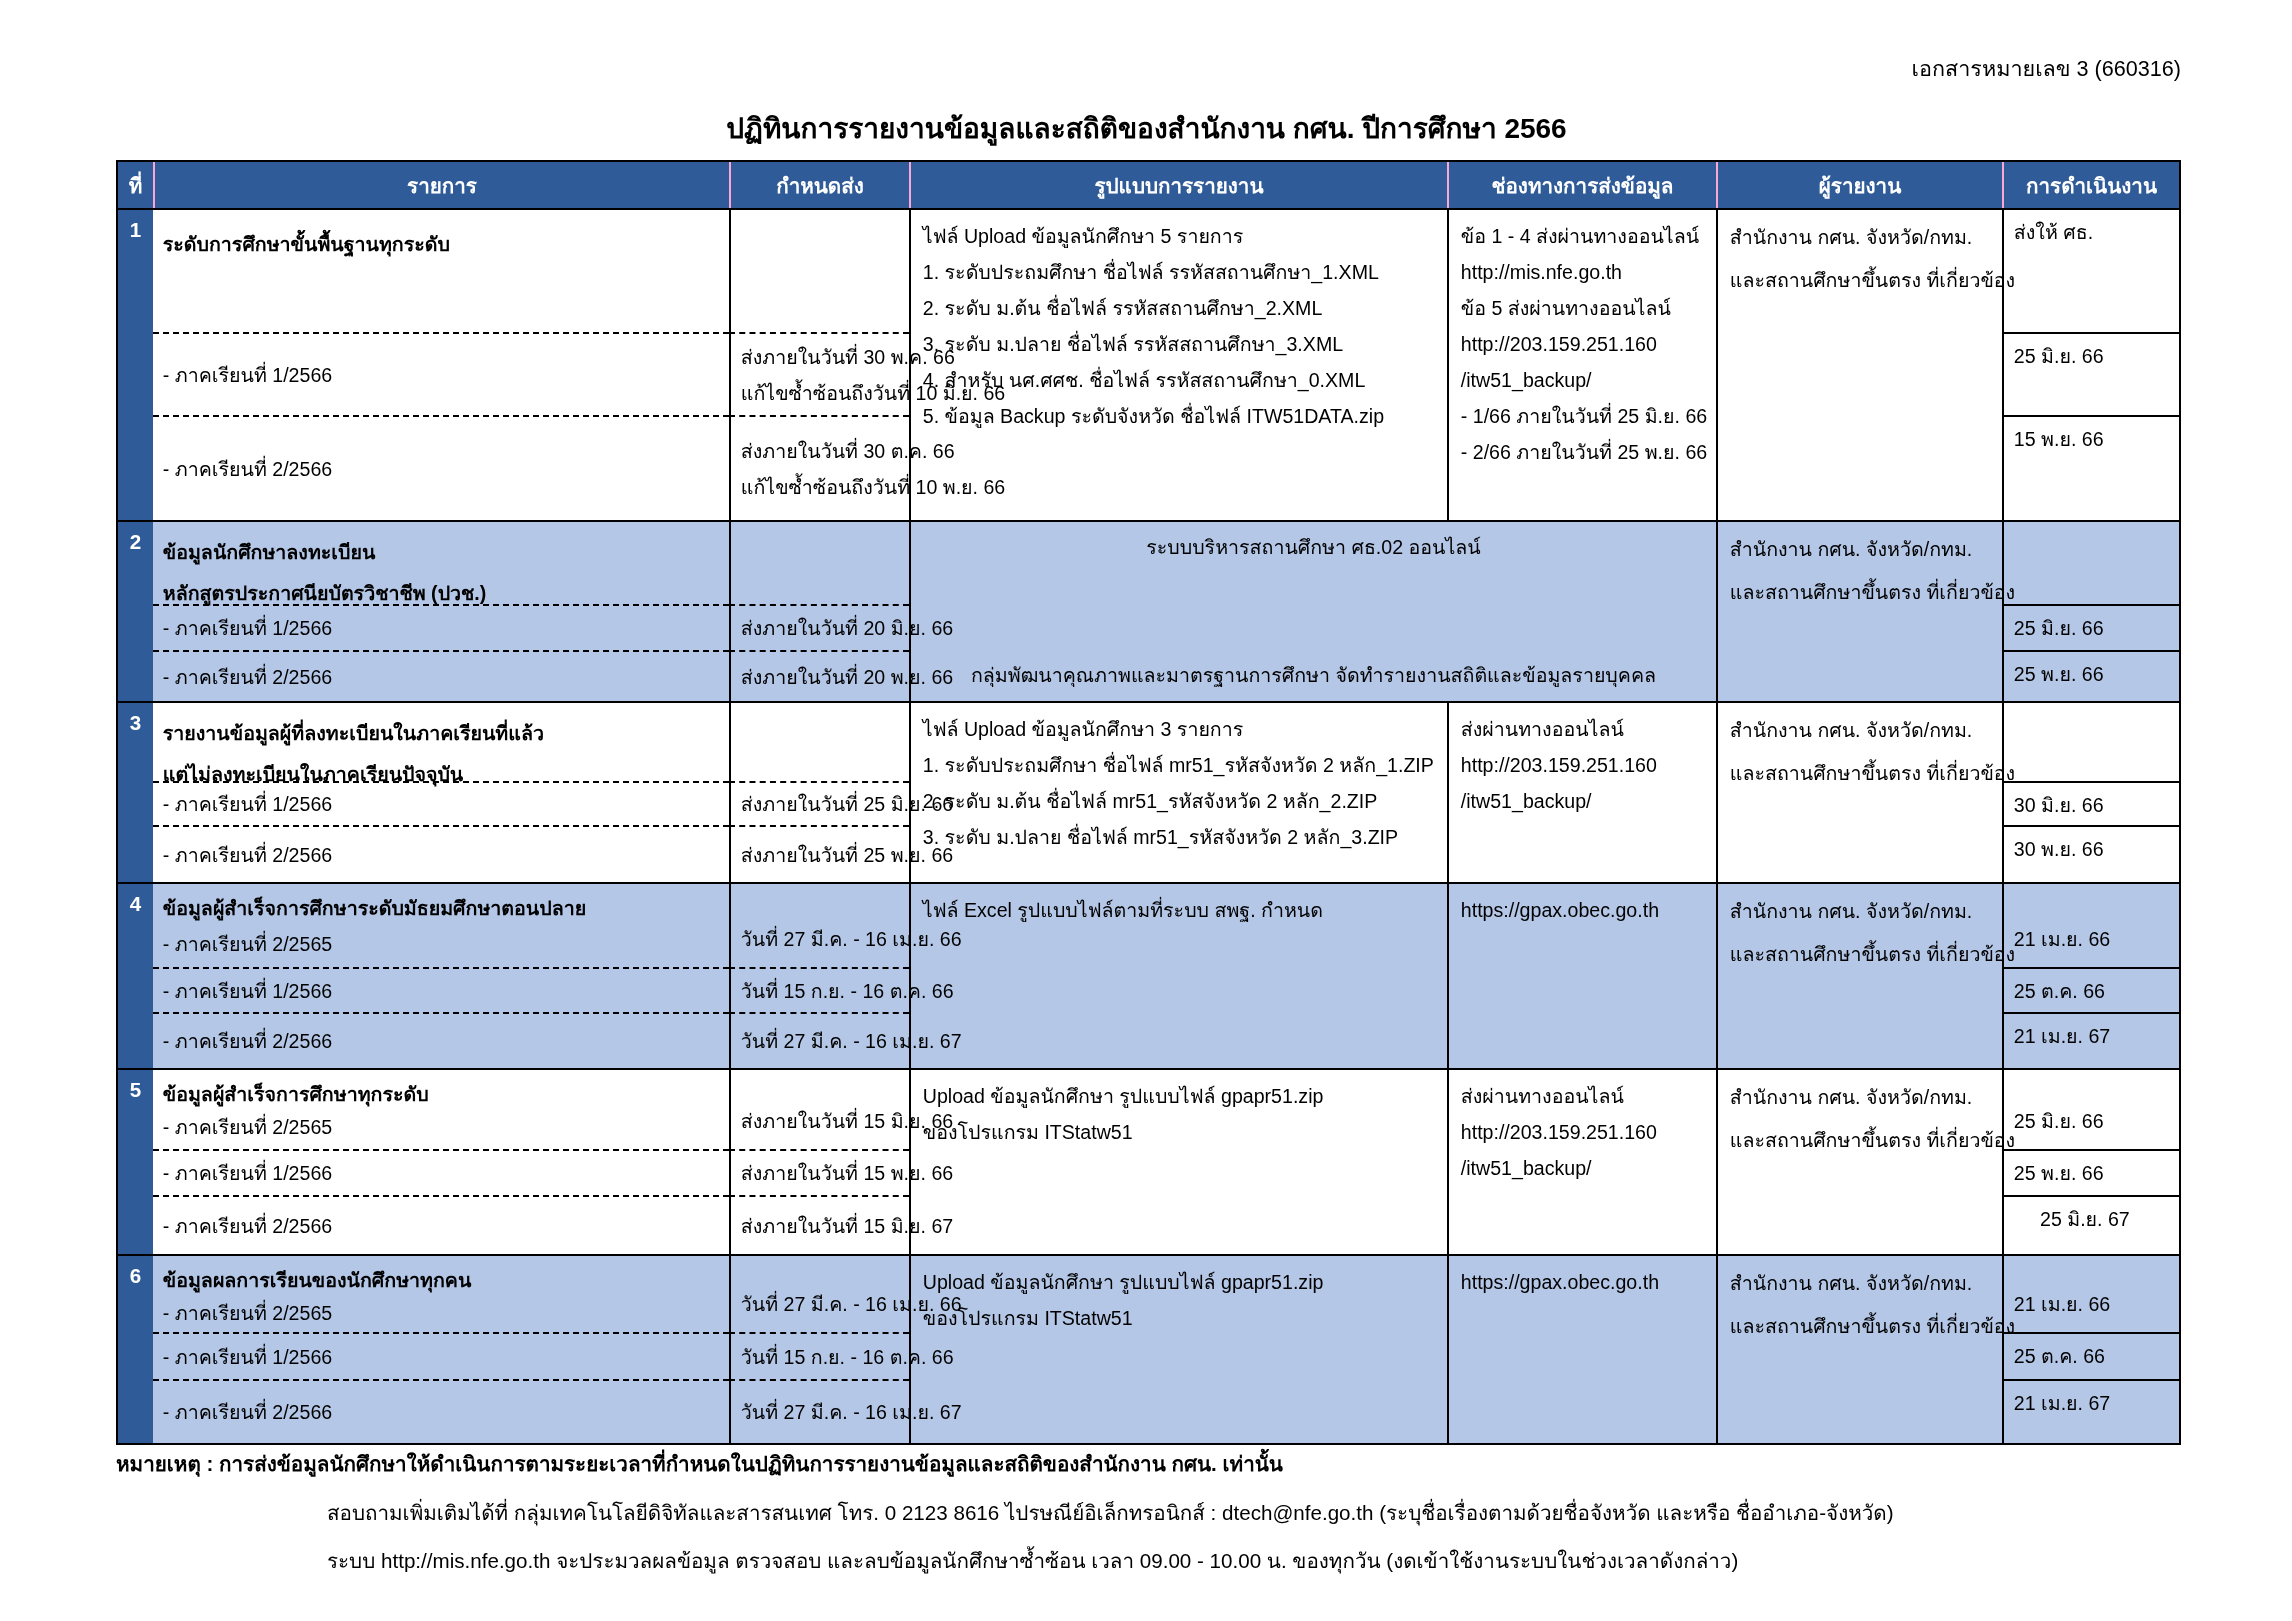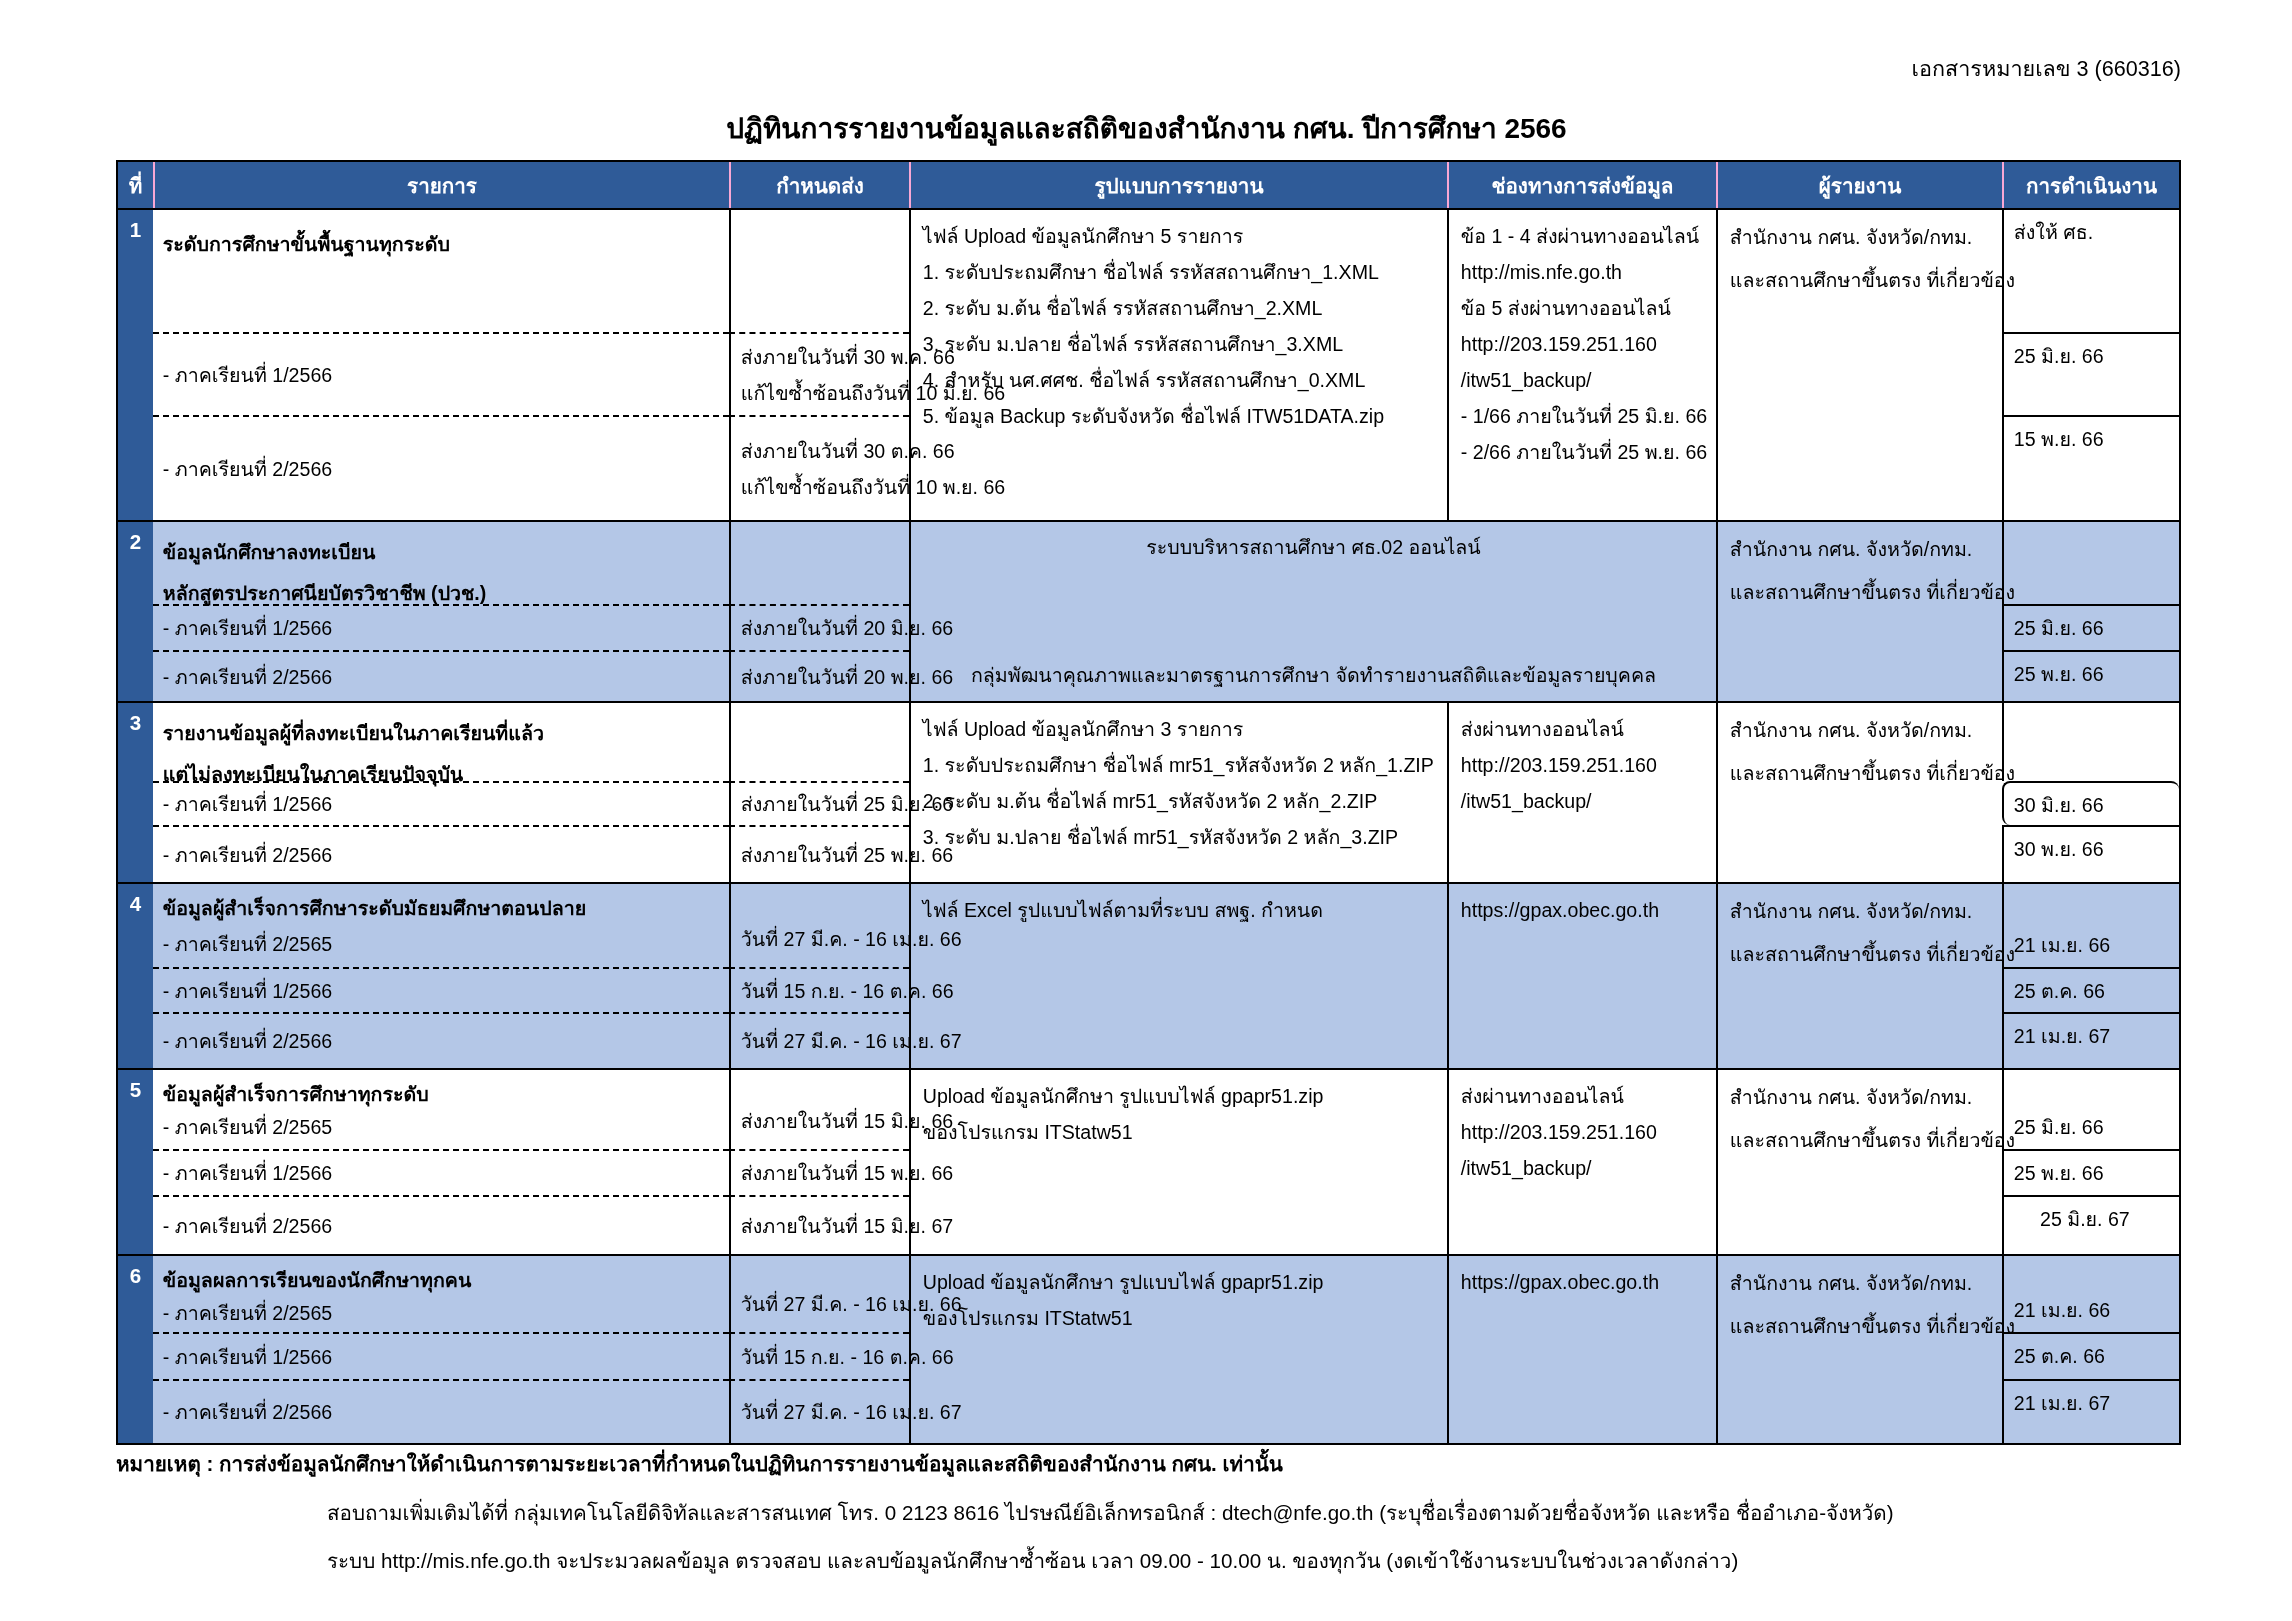--- a/index.html
+++ b/index.html
@@ -29,21 +29,21 @@
   .c-due{grid-column:3;display:flex;flex-direction:column;justify-content:center;padding-left:9.8px;}
   .c-due-first{grid-column:3;grid-row:1;display:flex;flex-direction:column;justify-content:flex-end;padding:0 0 9.8px 9.8px;}
   .c-fmt{grid-column:4;grid-row:1 / -1;padding:7.8px 0 0 11.8px;}
   .c-chan{grid-column:5;grid-row:1 / -1;padding:7.8px 0 0 11.8px;}
   .c-rep{grid-column:6;grid-row:1 / -1;padding:5.9px 0 0 11.8px;}
   .c-rep .ln{line-height:43px;}
   .c-merge{grid-column:4 / 6;grid-row:1 / -1;display:flex;flex-direction:column;justify-content:space-between;align-items:center;text-align:center;}
   .c-merge .ln{line-height:51px;white-space:nowrap;}
   .c-act{grid-column:7;padding:5.9px 0 0 9.8px;}
   .c-act-first{grid-column:7;grid-row:1;padding:5.9px 0 0 9.8px;}
-  .c-act-first.bot{display:flex;align-items:flex-end;padding-bottom:6px;}
+  .c-act-first.bot{display:flex;align-items:flex-end;padding-bottom:12px;}
   .notes{position:absolute;left:116px;top:1449px;font-size:20.6px;}
   .notes .n1{font-weight:bold;line-height:29px;}
   .notes .n2,.notes .n3{padding-left:211px;margin-top:19.6px;line-height:29px;}
 </style>
 </head>
 <body>
 
 <div class="docnum">เอกสารหมายเลข 3 (660316)</div>
 <div class="maintitle">ปฏิทินการรายงานข้อมูลและสถิติของสำนักงาน กศน. ปีการศึกษา 2566</div>
 
@@ -153,21 +153,21 @@
     <div class="cell c-chan bL">
       <div class="ln">ส่งผ่านทางออนไลน์</div>
       <div class="ln">http://203.159.251.160</div>
       <div class="ln">/itw51_backup/</div>
     </div>
     <div class="cell c-rep bL">
       <div class="ln">สำนักงาน กศน. จังหวัด/กทม.</div>
       <div class="ln">และสถานศึกษาขึ้นตรง ที่เกี่ยวข้อง</div>
     </div>
     <div class="cell c-act-first bL"></div>
-    <div class="cell c-act bL solidT" style="grid-row:2;border-radius:8px;">30 มิ.ย. 66</div>
+    <div class="cell c-act bL solidT" style="grid-row:2;">30 มิ.ย. 66</div>
     <div class="cell c-act bL solidT" style="grid-row:3;">30 พ.ย. 66</div>
   </div>
 
   <div class="trow band" style="height:186px;grid-template-rows:83px 45px auto;">
     <div class="cell c-no">4</div>
     <div class="cell c-titlefirst">
       <div class="t">ข้อมูลผู้สำเร็จการศึกษาระดับมัธยมศึกษาตอนปลาย</div>
       <div class="lab">- ภาคเรียนที่ 2/2565</div>
     </div>
     <div class="cell c-lab dashT" style="grid-row:2;">- ภาคเรียนที่ 1/2566</div>

